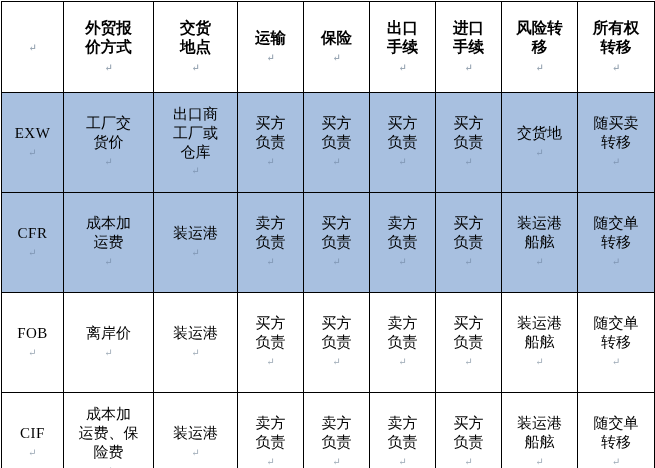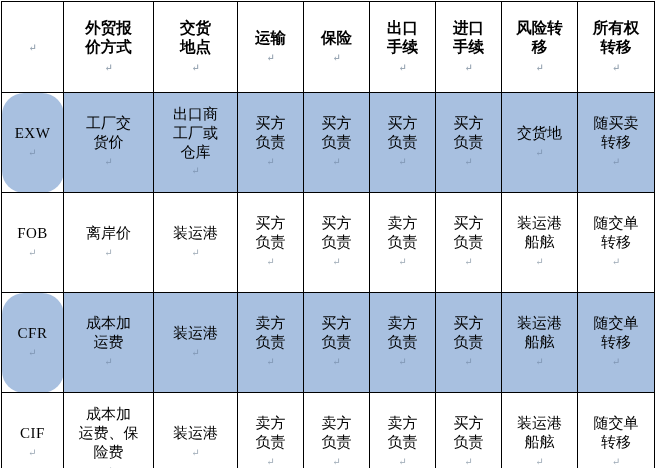--- a/index.html
+++ b/index.html
@@ -57,21 +57,20 @@
   tr.shaded td {
     background: #a8c0e0;
   }
   tr.plain td {
     background: #ffffff;
   }
   td.term {
     font-family: "Liberation Serif", "DejaVu Serif", serif;
     font-size: 16px;
     letter-spacing: 0.5px;
-    border-radius: 22px;
   }
   .cell-text {
     display: block;
     white-space: pre-line;
   }
   .pilcrow {
     color: #9aa7b4;
     font-size: 10px;
     vertical-align: middle;
   }
@@ -179,20 +178,66 @@
           <span class="cell-text">交货地</span>
           <span class="pilcrow">↵</span>
         </td>
         <td>
           <span class="cell-text">随买卖
 转移</span>
           <span class="pilcrow">↵</span>
         </td>
       </tr>
 
+      <tr class="body-row shaded">
+        <td class="term">
+          <span class="cell-text">CFR</span>
+          <span class="pilcrow">↵</span>
+        </td>
+        <td>
+          <span class="cell-text">成本加
+运费</span>
+          <span class="pilcrow">↵</span>
+        </td>
+        <td>
+          <span class="cell-text">装运港</span>
+          <span class="pilcrow">↵</span>
+        </td>
+        <td>
+          <span class="cell-text">卖方
+负责</span>
+          <span class="pilcrow">↵</span>
+        </td>
+        <td>
+          <span class="cell-text">买方
+负责</span>
+          <span class="pilcrow">↵</span>
+        </td>
+        <td>
+          <span class="cell-text">卖方
+负责</span>
+          <span class="pilcrow">↵</span>
+        </td>
+        <td>
+          <span class="cell-text">买方
+负责</span>
+          <span class="pilcrow">↵</span>
+        </td>
+        <td>
+          <span class="cell-text">装运港
+船舷</span>
+          <span class="pilcrow">↵</span>
+        </td>
+        <td>
+          <span class="cell-text">随交单
+转移</span>
+          <span class="pilcrow">↵</span>
+        </td>
+      </tr>
+
       <tr class="body-row plain">
         <td class="term">
           <span class="cell-text">FOB</span>
           <span class="pilcrow">↵</span>
         </td>
         <td>
           <span class="cell-text">离岸价</span>
           <span class="pilcrow">↵</span>
         </td>
         <td>
@@ -224,66 +269,20 @@
 船舷</span>
           <span class="pilcrow">↵</span>
         </td>
         <td>
           <span class="cell-text">随交单
 转移</span>
           <span class="pilcrow">↵</span>
         </td>
       </tr>
 
-      <tr class="body-row shaded">
-        <td class="term">
-          <span class="cell-text">CFR</span>
-          <span class="pilcrow">↵</span>
-        </td>
-        <td>
-          <span class="cell-text">成本加
-运费</span>
-          <span class="pilcrow">↵</span>
-        </td>
-        <td>
-          <span class="cell-text">装运港</span>
-          <span class="pilcrow">↵</span>
-        </td>
-        <td>
-          <span class="cell-text">卖方
-负责</span>
-          <span class="pilcrow">↵</span>
-        </td>
-        <td>
-          <span class="cell-text">买方
-负责</span>
-          <span class="pilcrow">↵</span>
-        </td>
-        <td>
-          <span class="cell-text">卖方
-负责</span>
-          <span class="pilcrow">↵</span>
-        </td>
-        <td>
-          <span class="cell-text">买方
-负责</span>
-          <span class="pilcrow">↵</span>
-        </td>
-        <td>
-          <span class="cell-text">装运港
-船舷</span>
-          <span class="pilcrow">↵</span>
-        </td>
-        <td>
-          <span class="cell-text">随交单
-转移</span>
-          <span class="pilcrow">↵</span>
-        </td>
-      </tr>
-
       <tr class="body-row plain">
         <td class="term">
           <span class="cell-text">CIF</span>
           <span class="pilcrow">↵</span>
         </td>
         <td>
           <span class="cell-text">成本加
 运费、保
 险费</span>
           <span class="pilcrow">↵</span>

